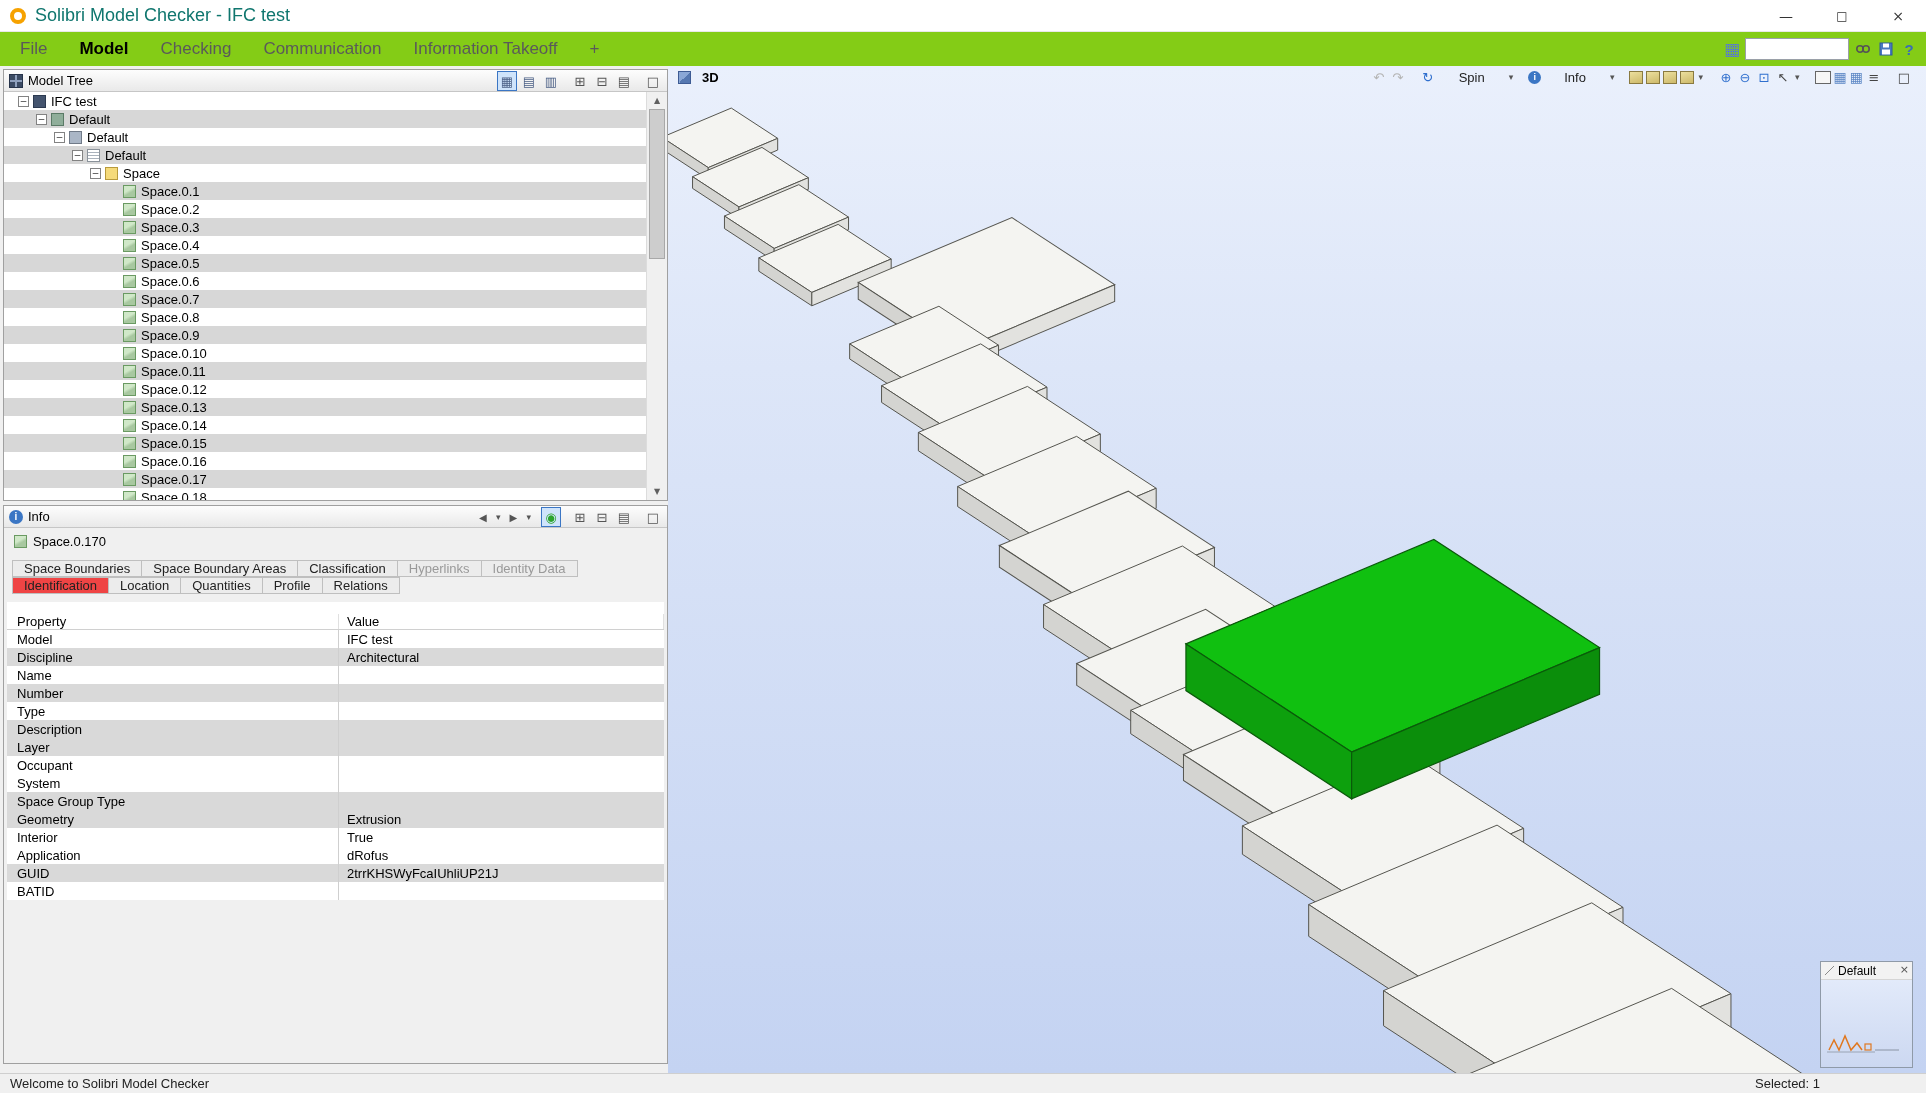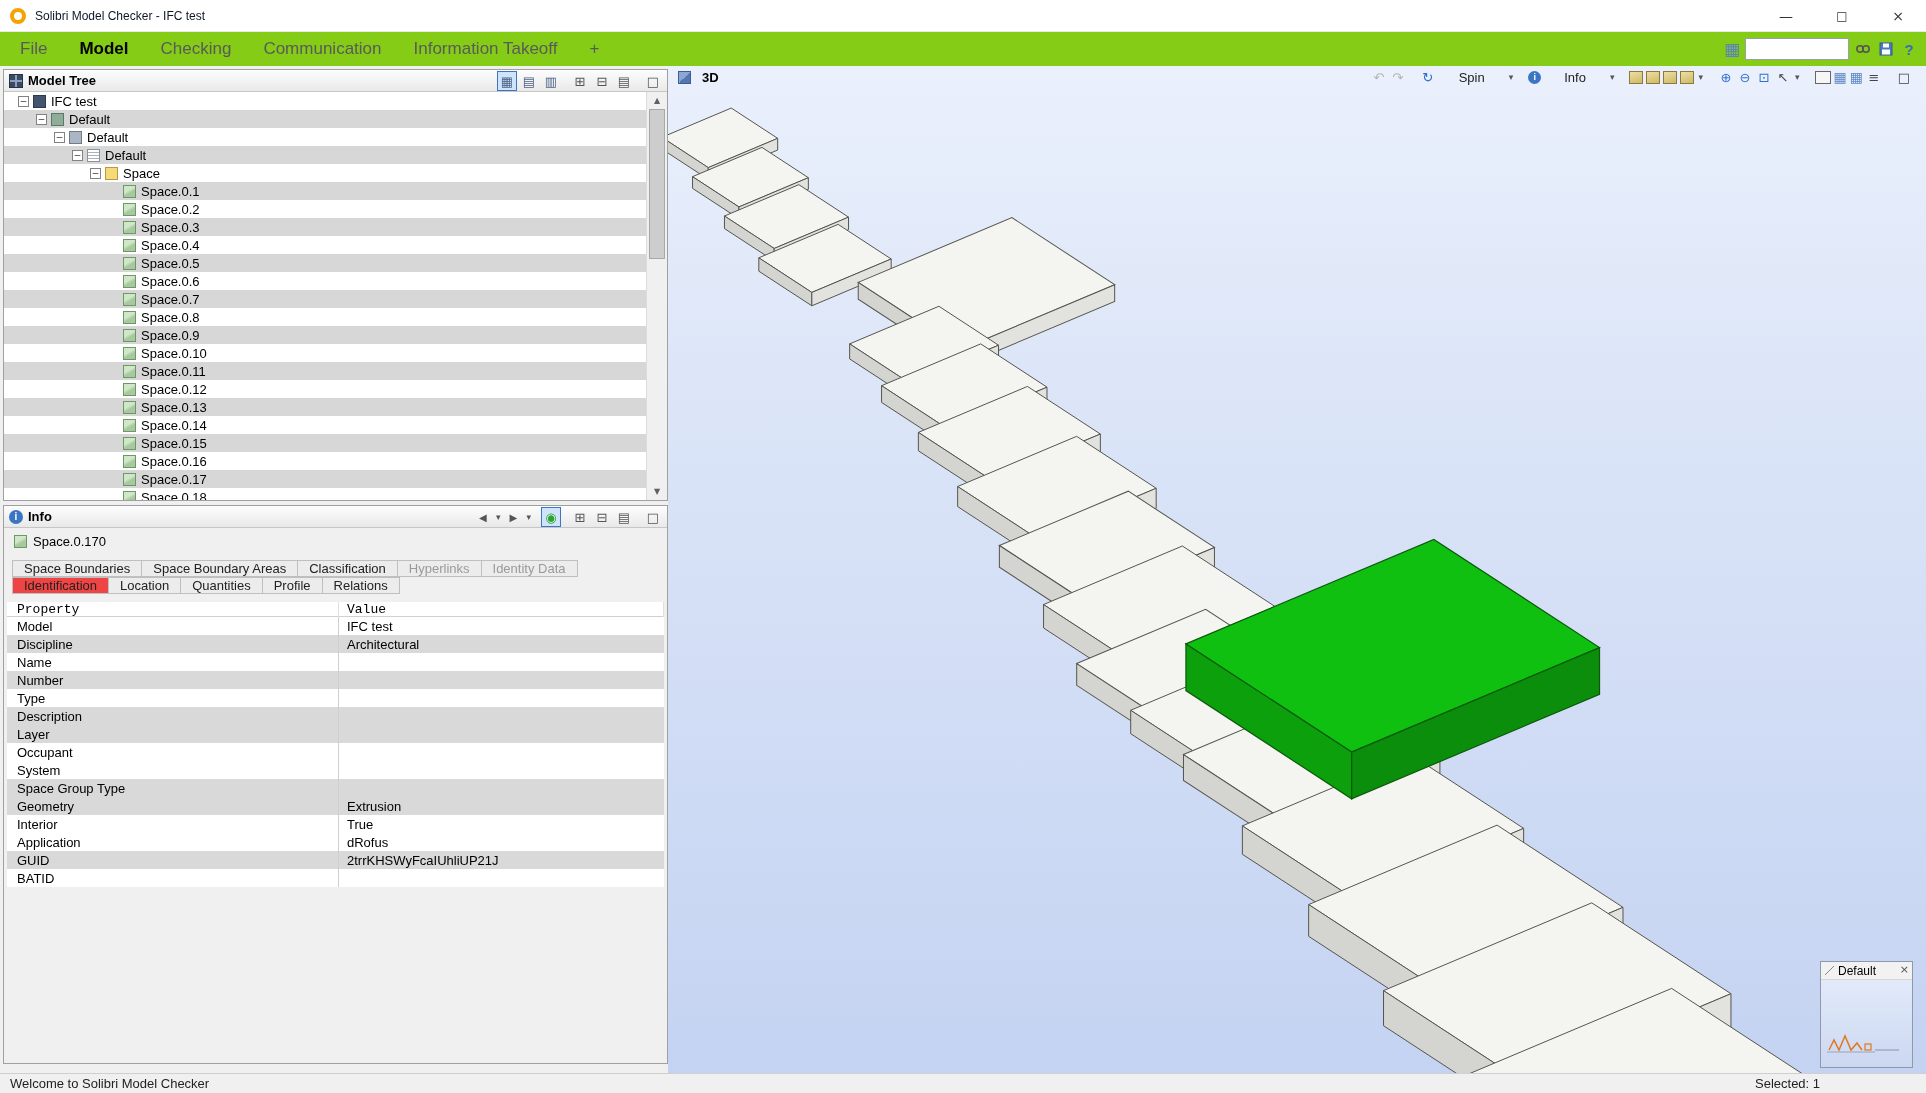--- a/index.html
+++ b/index.html
@@ -3,41 +3,41 @@
 <meta charset="utf-8">
 <style>
   * { margin:0; padding:0; box-sizing:border-box; }
   html,body { width:1926px; height:1093px; overflow:hidden; }
   body { font-family:"Liberation Sans","DejaVu Sans",sans-serif; font-size:13px; background:#f0f0f0; position:relative; color:#000; }
   .glyph { font-family:"DejaVu Sans","Liberation Sans",sans-serif; }
 
   
   #titlebar { position:absolute; top:0; left:0; width:100%; height:32px; background:#ffffff; display:flex; align-items:center; border-bottom:1px solid #e8e8e8; }
   #logo { width:16px; height:16px; border-radius:50%; border:4px solid #f6a200; background:#fff; margin-left:10px; }
-  #title-text { margin-left:9px; font-size:12px; color:#0f172a; }
+  #title-text { margin-left:9px; font-size:18px; color:#0f766e; }
   #win-controls { position:absolute; right:0; top:0; height:32px; display:flex; }
   .win-btn { width:56px; height:32px; display:flex; align-items:center; justify-content:center; font-size:14px; color:#333; }
   .win-btn.maxi { font-size:12px; }
 
   
   #menubar { position:absolute; top:32px; left:0; width:100%; height:34px; background:#84cc16; display:flex; align-items:center; padding-left:4px; }
   .menu-item { padding:0 16px; font-size:17px; color:#5a5a5a; height:34px; line-height:34px; cursor:default; }
   .menu-item.active { color:#000; font-weight:bold; }
   #mb-right { position:absolute; right:8px; top:37px; display:flex; align-items:center; gap:5px; height:24px; }
   #mb-grid-icon { font-size:17px; color:#5b83c0; line-height:22px; }
   #quick-search-input { width:104px; height:22px; border:1px solid #9aa0a8; background:#fff; font-size:13px; padding:0 4px; }
   .mb-icon { width:18px; height:18px; display:flex; align-items:center; justify-content:center; }
   #help-icon-btn { color:#3a6db5; font-weight:bold; font-size:15px; }
 
   
   .panel { position:absolute; left:3px; width:665px; background:#f0f0f0; border:1px solid #a0a0a0; }
   #model-tree-panel { top:69px; height:432px; background:#fff; }
   #info-panel { top:505px; height:559px; }
   .panel-header { height:22px; background:linear-gradient(#fdfdfd,#e9e9e9); border-bottom:1px solid #c6c6c6; display:flex; align-items:center; position:relative; }
-  .panel-title { font-weight:bold; font-size:13px; margin-left:5px; }
+  .panel-title { font-weight:normal; font-size:13px; margin-left:5px; }
   .ph-tools { position:absolute; right:4px; top:1px; display:flex; align-items:center; gap:2px; }
   .tool-box { width:20px; height:20px; display:flex; align-items:center; justify-content:center; font-size:13px; color:#4a5f85; border:1px solid transparent; }
   .tool-box.hl { border:1px solid #3b76c4; background:#cfe4fb; }
   .tool-box.gray { color:#555; }
   .tool-sep { width:5px; }
   #mt-icon { width:14px; height:14px; margin-left:5px; background:#3b4a63; border:1px solid #26334a;
              background-image:linear-gradient(90deg,transparent 45%,#8fa0bd 45%,#8fa0bd 55%,transparent 55%),linear-gradient(0deg,transparent 45%,#8fa0bd 45%,#8fa0bd 55%,transparent 55%); }
   #info-icon { width:14px; height:14px; margin-left:5px; border-radius:50%; background:#3b76c4; color:#fff; font-size:10px; font-weight:bold; display:flex; align-items:center; justify-content:center; }
 
   
@@ -63,21 +63,21 @@
   #selection-bar { position:absolute; top:25px; left:0; right:0; height:21px; display:flex; align-items:center; padding-left:10px; font-size:13px; }
   #selection-bar .ticon { margin-right:6px; }
   #tabs-row1, #tabs-row2 { position:absolute; left:8px; display:flex; }
   #tabs-row1 { top:54px;border-radius:8px; }
   #tabs-row2 { top:71px; }
   .tab { height:17px; line-height:16px; font-size:13px; padding:0 11px; background:#ececec; border:1px solid #bfbfbf; border-right:none; color:#222; white-space:nowrap; }
   .tab:last-child { border-right:1px solid #bfbfbf; }
   .tab.active { background:#ef4444; }
   .tab.disabled { color:#9a9a9a; }
   #prop-table { position:absolute; top:96px; left:3px; right:3px; background:#fff; }
-  #prop-header { display:flex; height:15px; align-items:flex-start; background:#fff; border-bottom:1px solid #d0d0d0; font-size:13px;font-family:Liberation Mono, monospace; }
+  #prop-header { display:flex; height:28px; align-items:flex-end; background:#fff; border-bottom:1px solid #d0d0d0; font-size:13px; }
   .prop-row { display:flex; height:18px; align-items:stretch; font-size:13px; background:#fff; }
   .prop-row.odd { background:#d9d9d9; }
   .pname { width:332px; padding-left:10px; border-right:1px solid #cfcfcf; display:flex; align-items:center; }
   .pval { flex:1; padding-left:8px; display:flex; align-items:center; }
   #prop-header .pname, #prop-header .pval { border-right:1px solid #e0e0e0; }
 
   
   #viewport { position:absolute; left:668px; top:66px; right:0; bottom:20px; background:linear-gradient(180deg,#eaf0fc 0%,#dde6f8 30%,#c4d3f2 100%); overflow:hidden; }
   #scene-svg { position:absolute; inset:0; width:100%; height:100%; }
   #vp-header { position:absolute; top:0; left:0; right:0; height:22px; display:flex; align-items:center; }

